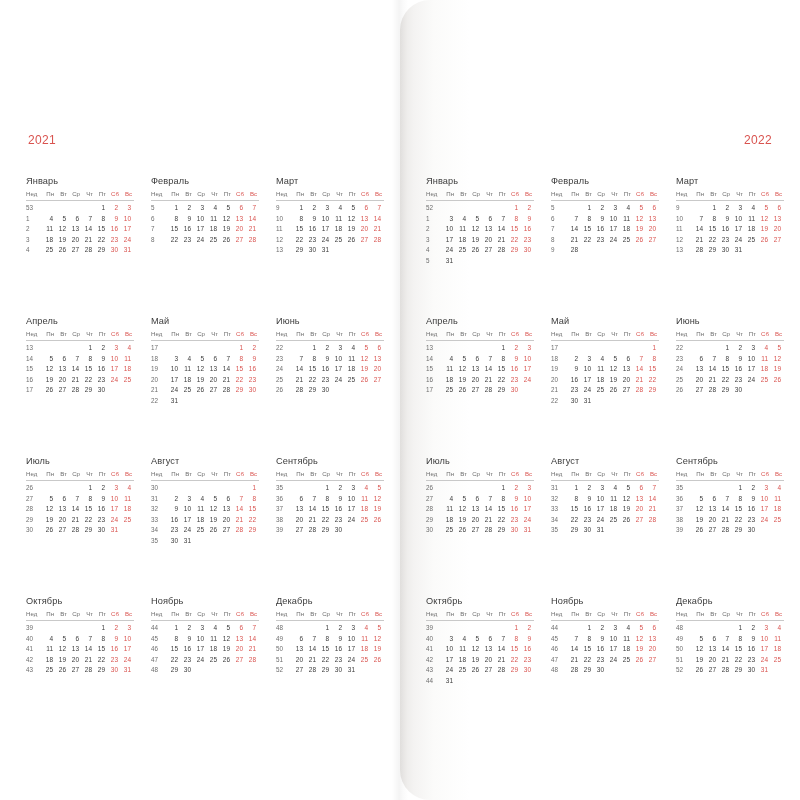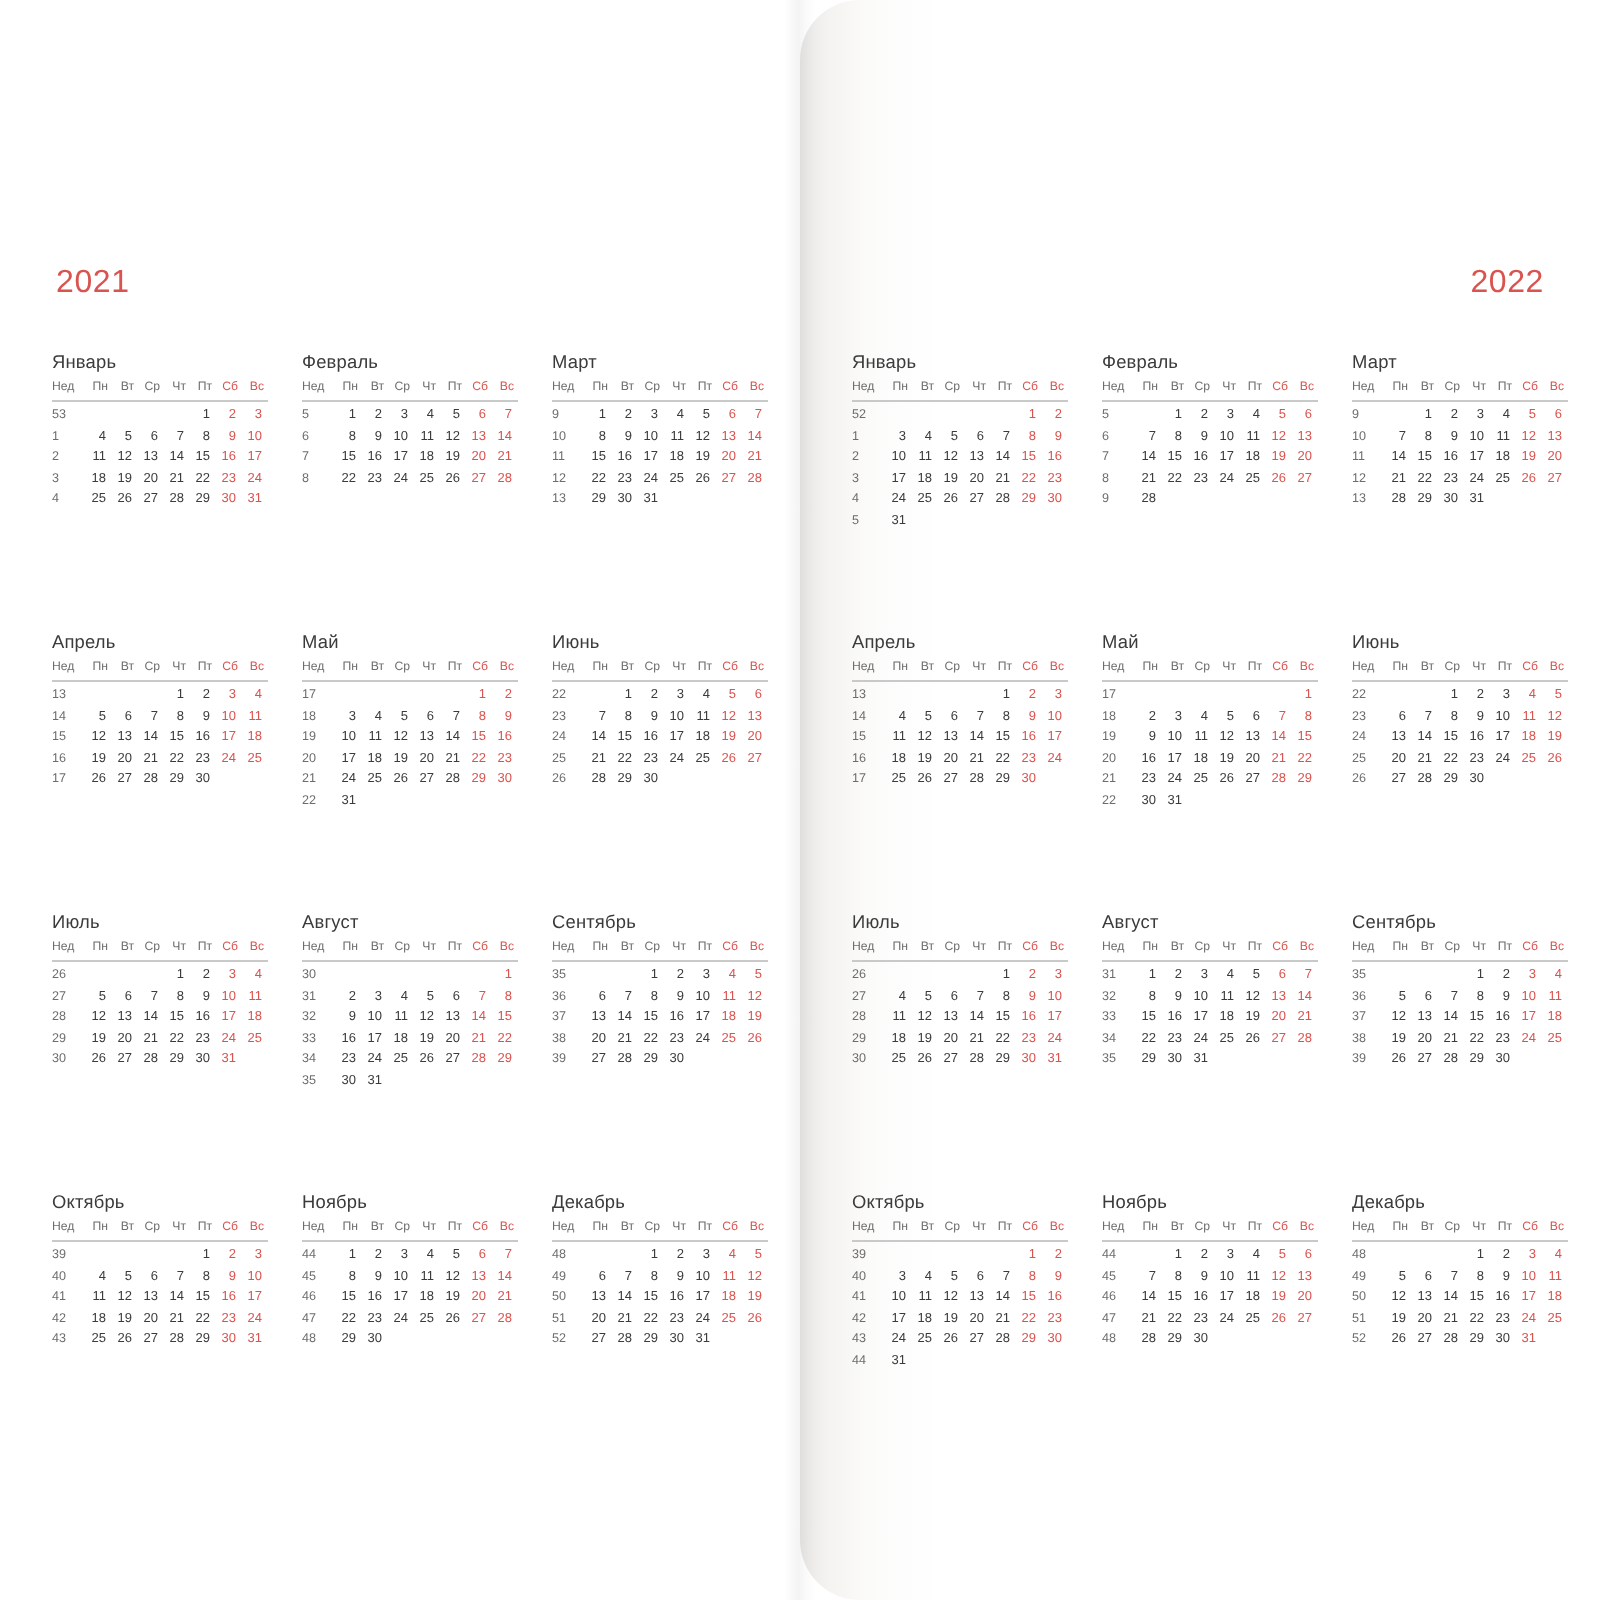--- a/index.html
+++ b/index.html
@@ -43,21 +43,21 @@
     left: 392px;
     top: 0;
     width: 16px;
     height: 800px;
     background: linear-gradient(to right, rgba(0,0,0,0.00) 0%, rgba(0,0,0,0.045) 45%, rgba(0,0,0,0.02) 70%, rgba(0,0,0,0.0) 100%);
     pointer-events: none;
   }
   .year-label {
     position: absolute;
     top: 133px;
-    font-size: 16px;
+    font-size: 12px;
     color: #d9534f;
     letter-spacing: 0.3px;
   }
   .year-left { left: 28px; }
   .year-right { right: 28px; }
 
   .grid {
     position: absolute;
     top: 176px;
     display: grid;

